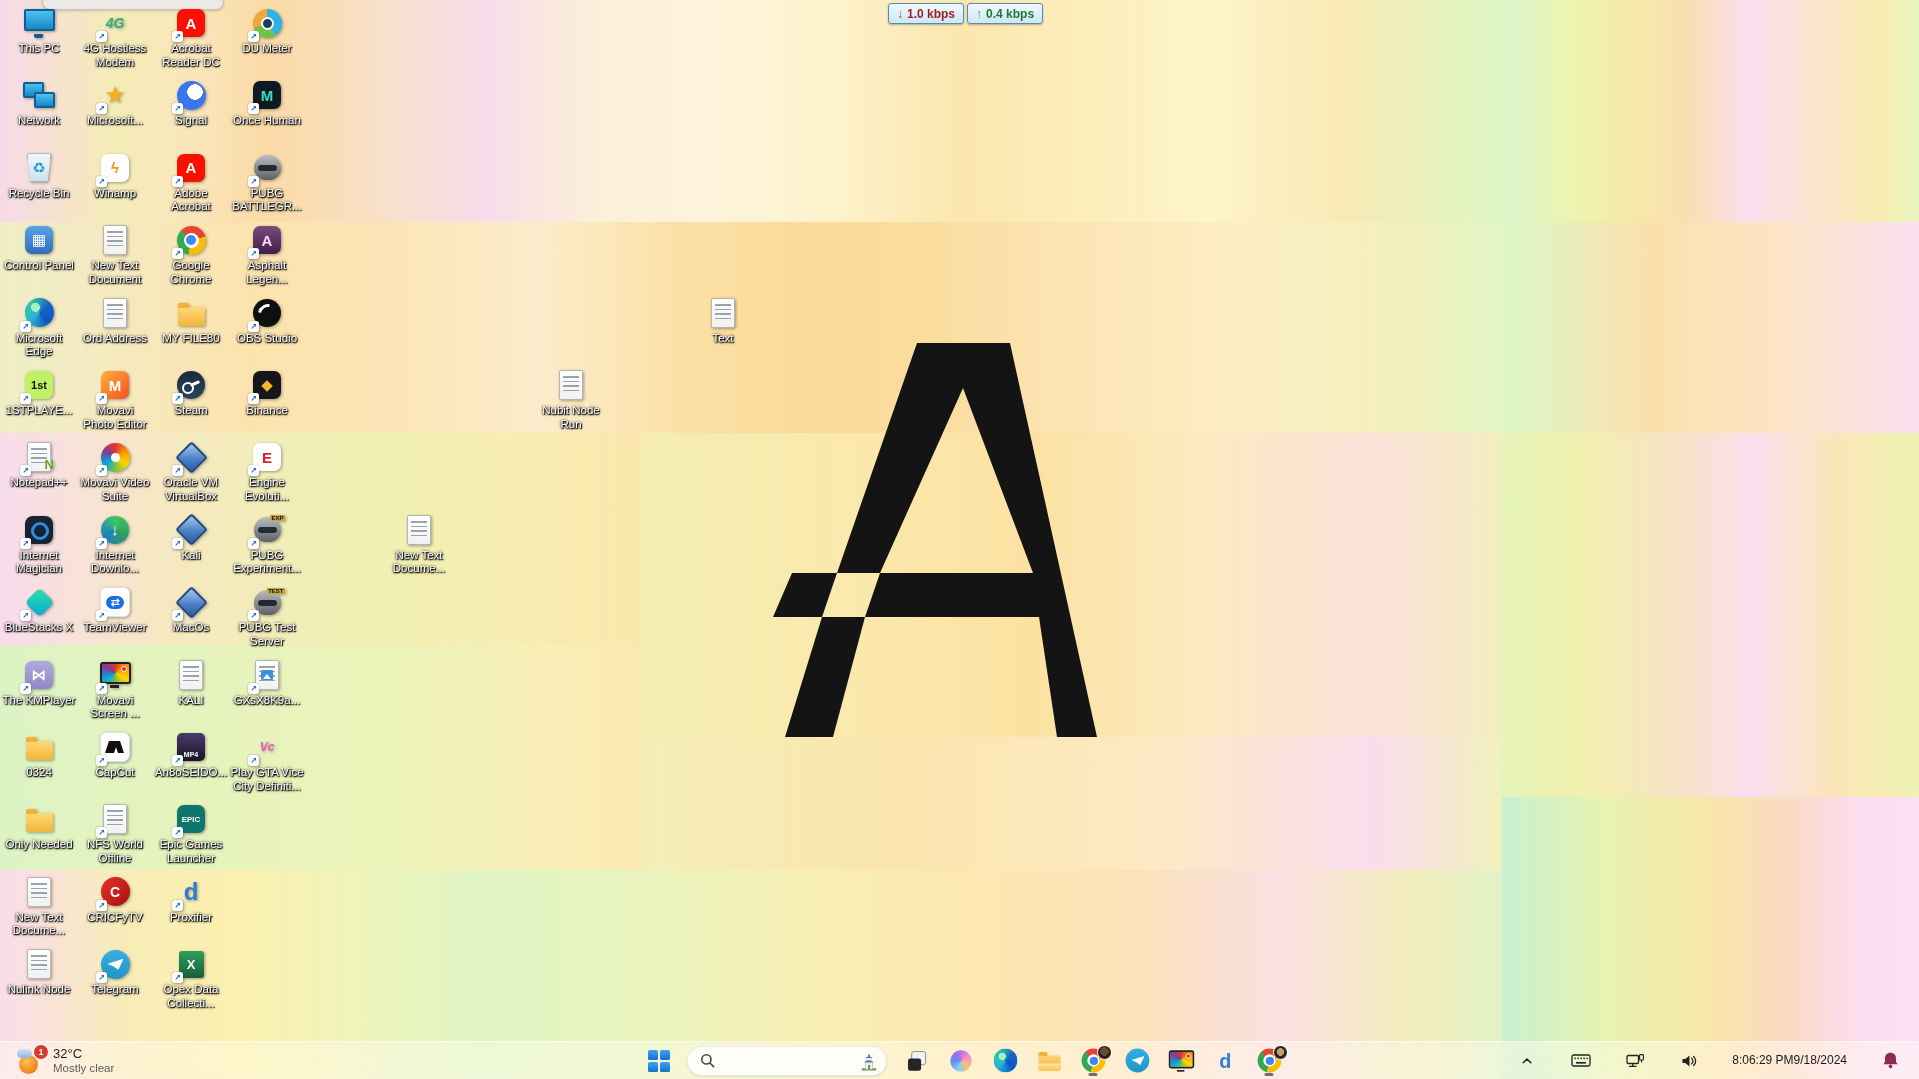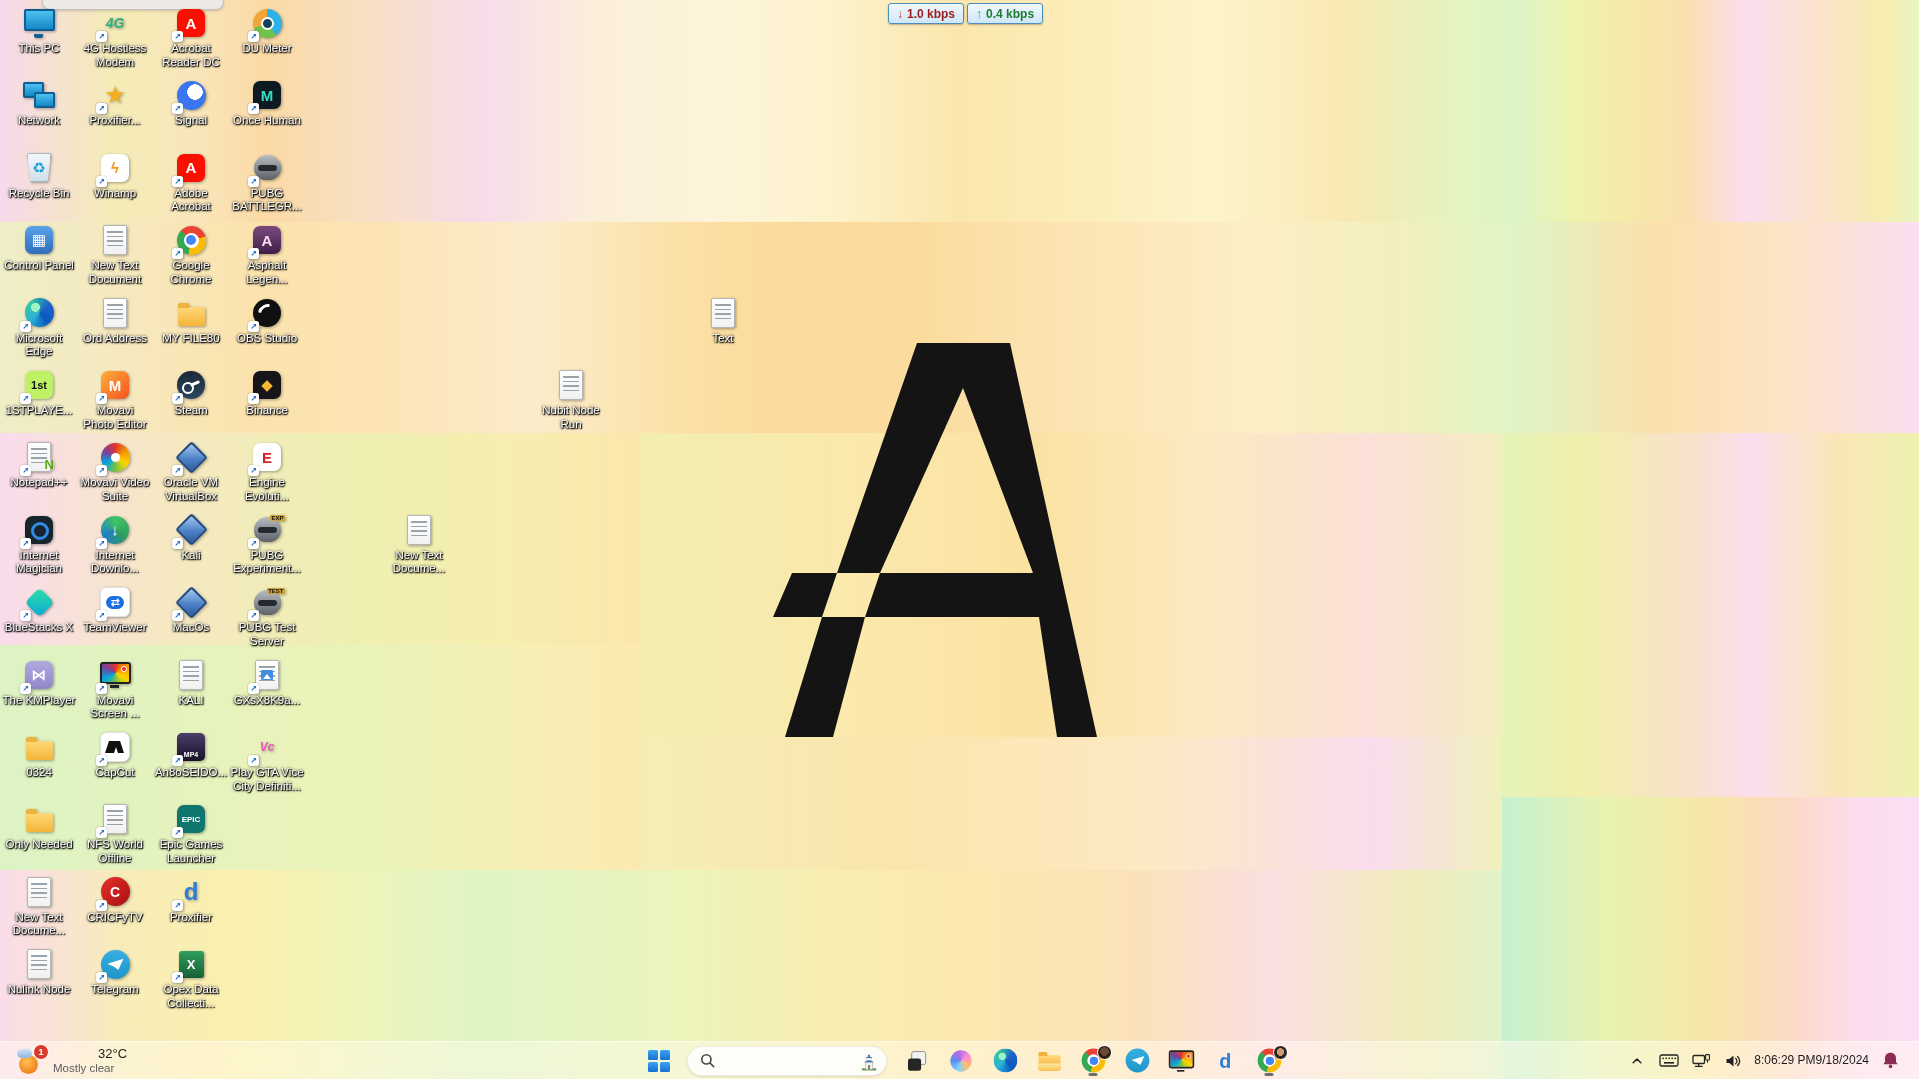--- a/index.html
+++ b/index.html
@@ -105,21 +105,21 @@
   
   #taskbar{position:absolute;left:0;bottom:0;width:1919px;height:37px;
            background:rgba(253,249,242,.52);backdrop-filter:blur(16px) saturate(1.3);
            border-top:1px solid rgba(255,255,255,.45);}
   #weather{position:absolute;left:10px;top:2px;display:flex;align-items:center;gap:7px;height:33px;padding:0 6px;border-radius:5px;}
   .w-ic{position:relative;width:30px;height:30px;}
   .w-sun{position:absolute;left:3px;top:9px;width:19px;height:19px;border-radius:50%;background:radial-gradient(circle at 40% 35%,#ffc24f,#f07d1f 75%);}
   .w-cloud{position:absolute;left:1px;top:3px;width:15px;height:9px;border-radius:6px;background:linear-gradient(#cfe3f5,#8fb6dd);}
   .w-badge{position:absolute;right:-3px;top:-2px;width:14px;height:14px;border-radius:50%;background:#d83b2e;border:1.5px solid #fff;
            color:#fff;font-size:9px;font-weight:bold;display:flex;align-items:center;justify-content:center;box-sizing:content-box;}
-  .w-temp{font-size:13px;color:#1f1f1f;line-height:15px;margin-left:45px;}
+  .w-temp{font-size:13px;color:#1f1f1f;line-height:15px;}
   .w-cond{font-size:11.5px;color:#5c5c5c;line-height:14px;}
   #centerbar{position:absolute;left:639px;top:2px;height:33px;display:flex;align-items:center;}
   .tbtn{width:40px;height:33px;display:flex;align-items:center;justify-content:center;position:relative;border-radius:5px;}
   .startlogo{width:22px;height:22px;display:grid;grid-template-columns:10px 10px;grid-template-rows:10px 10px;gap:2px;}
   .startlogo i{background:linear-gradient(#3ba4f2,#1570cf);border-radius:1.5px;}
   #searchpill{width:200px;height:30px;border-radius:16px;background:rgba(255,255,255,.85);border:1px solid rgba(0,0,0,.08);
               box-shadow:0 1px 2px rgba(0,0,0,.12);display:flex;align-items:center;gap:9px;margin:0 8px;padding:0 6px 0 12px;box-sizing:border-box;}
   #searchpill input{border:none;outline:none;background:transparent;font-size:12px;color:#0f172a;flex:1;min-width:0;font-family:inherit;margin-top:47px;}
   #searchpill input::placeholder{color:#4a4a4a;opacity:1;}
   #apps{display:flex;}
@@ -131,21 +131,21 @@
   .g-tview i:last-child{left:2px;bottom:0;width:16px;height:15px;background:#252525;}
   .g-cop{width:26px;height:26px;border-radius:50%;display:block;
          background:conic-gradient(from 200deg,#7fd0ff,#5b8def,#b06ae8,#ff8bd2,#ffc06a,#7fd0ff);}
   .g-expl{width:27px;height:19px;background:linear-gradient(#ffd876,#f2a93c);border-radius:2px 2px 3px 3px;position:relative;display:block;margin-top:5px;}
   .g-expl::before{content:"";position:absolute;top:-4px;left:0;width:11px;height:5px;background:#eeb23c;border-radius:2px 2px 0 0;}
   .g-expl::after{content:"";position:absolute;left:0;right:0;bottom:0;height:9px;background:linear-gradient(#ffe9a8,#f7c44f);border-radius:0 0 3px 3px;}
   .av{position:absolute;right:3px;top:1px;width:13px;height:13px;border-radius:50%;border:1px solid #fff;}
   .av1{background:radial-gradient(circle at 50% 42%,#6b4a33 0 42%,#2e1f16 43%);}
   .av2{background:radial-gradient(circle at 50% 46%,#c89b72 0 40%,#2a2522 41%);}
   .g-prox{font-weight:900;font-size:24px;color:#2f7cd8;line-height:1;}
-  #tray{position:absolute;right:14px;top:2px;height:33px;display:flex;align-items:center;gap:2px;}
+  #tray{position:absolute;right:14px;top:2px;height:33px;display:flex;align-items:center;gap:24px;}
   .trbtn{height:30px;min-width:26px;display:flex;align-items:center;justify-content:center;border-radius:4px;padding:0 2px;}
   #clock{text-align:right;font-size:12px;color:#1b1b1b;line-height:14.5px;padding:0 4px;}
   .castle{width:22px;height:22px;}
 </style>
 </head>
 <body>
 
 <div class="band" id="wp1"></div>
 <div class="band" id="wp2"></div>
 <div class="band" id="wp3"></div>
@@ -214,21 +214,21 @@
           <i></i>
         </span>
       </div>
       <div class="lbl">Network</div>
     </div>
     <div class="dicon" style="left: 77px; top: 78.4px;">
       <div class="ic">
         <span class="g-txt" style="color:#f2b01e;font-size:24px">★</span>
         <span class="sc">↗</span>
       </div>
-      <div class="lbl">Proxifier...</div>
+      <div class="lbl">Microsoft...</div>
     </div>
     <div class="dicon" style="left: 153px; top: 78.4px;">
       <div class="ic">
         <span class="g-round" style="background:radial-gradient(circle at 62% 38%, #ffffff 0 30%, #3a76f0 31%);color:#fff;font-size:14px"></span>
         <span class="sc">↗</span>
       </div>
       <div class="lbl">Signal</div>
     </div>
     <div class="dicon" style="left: 229px; top: 78.4px;">
       <div class="ic">

